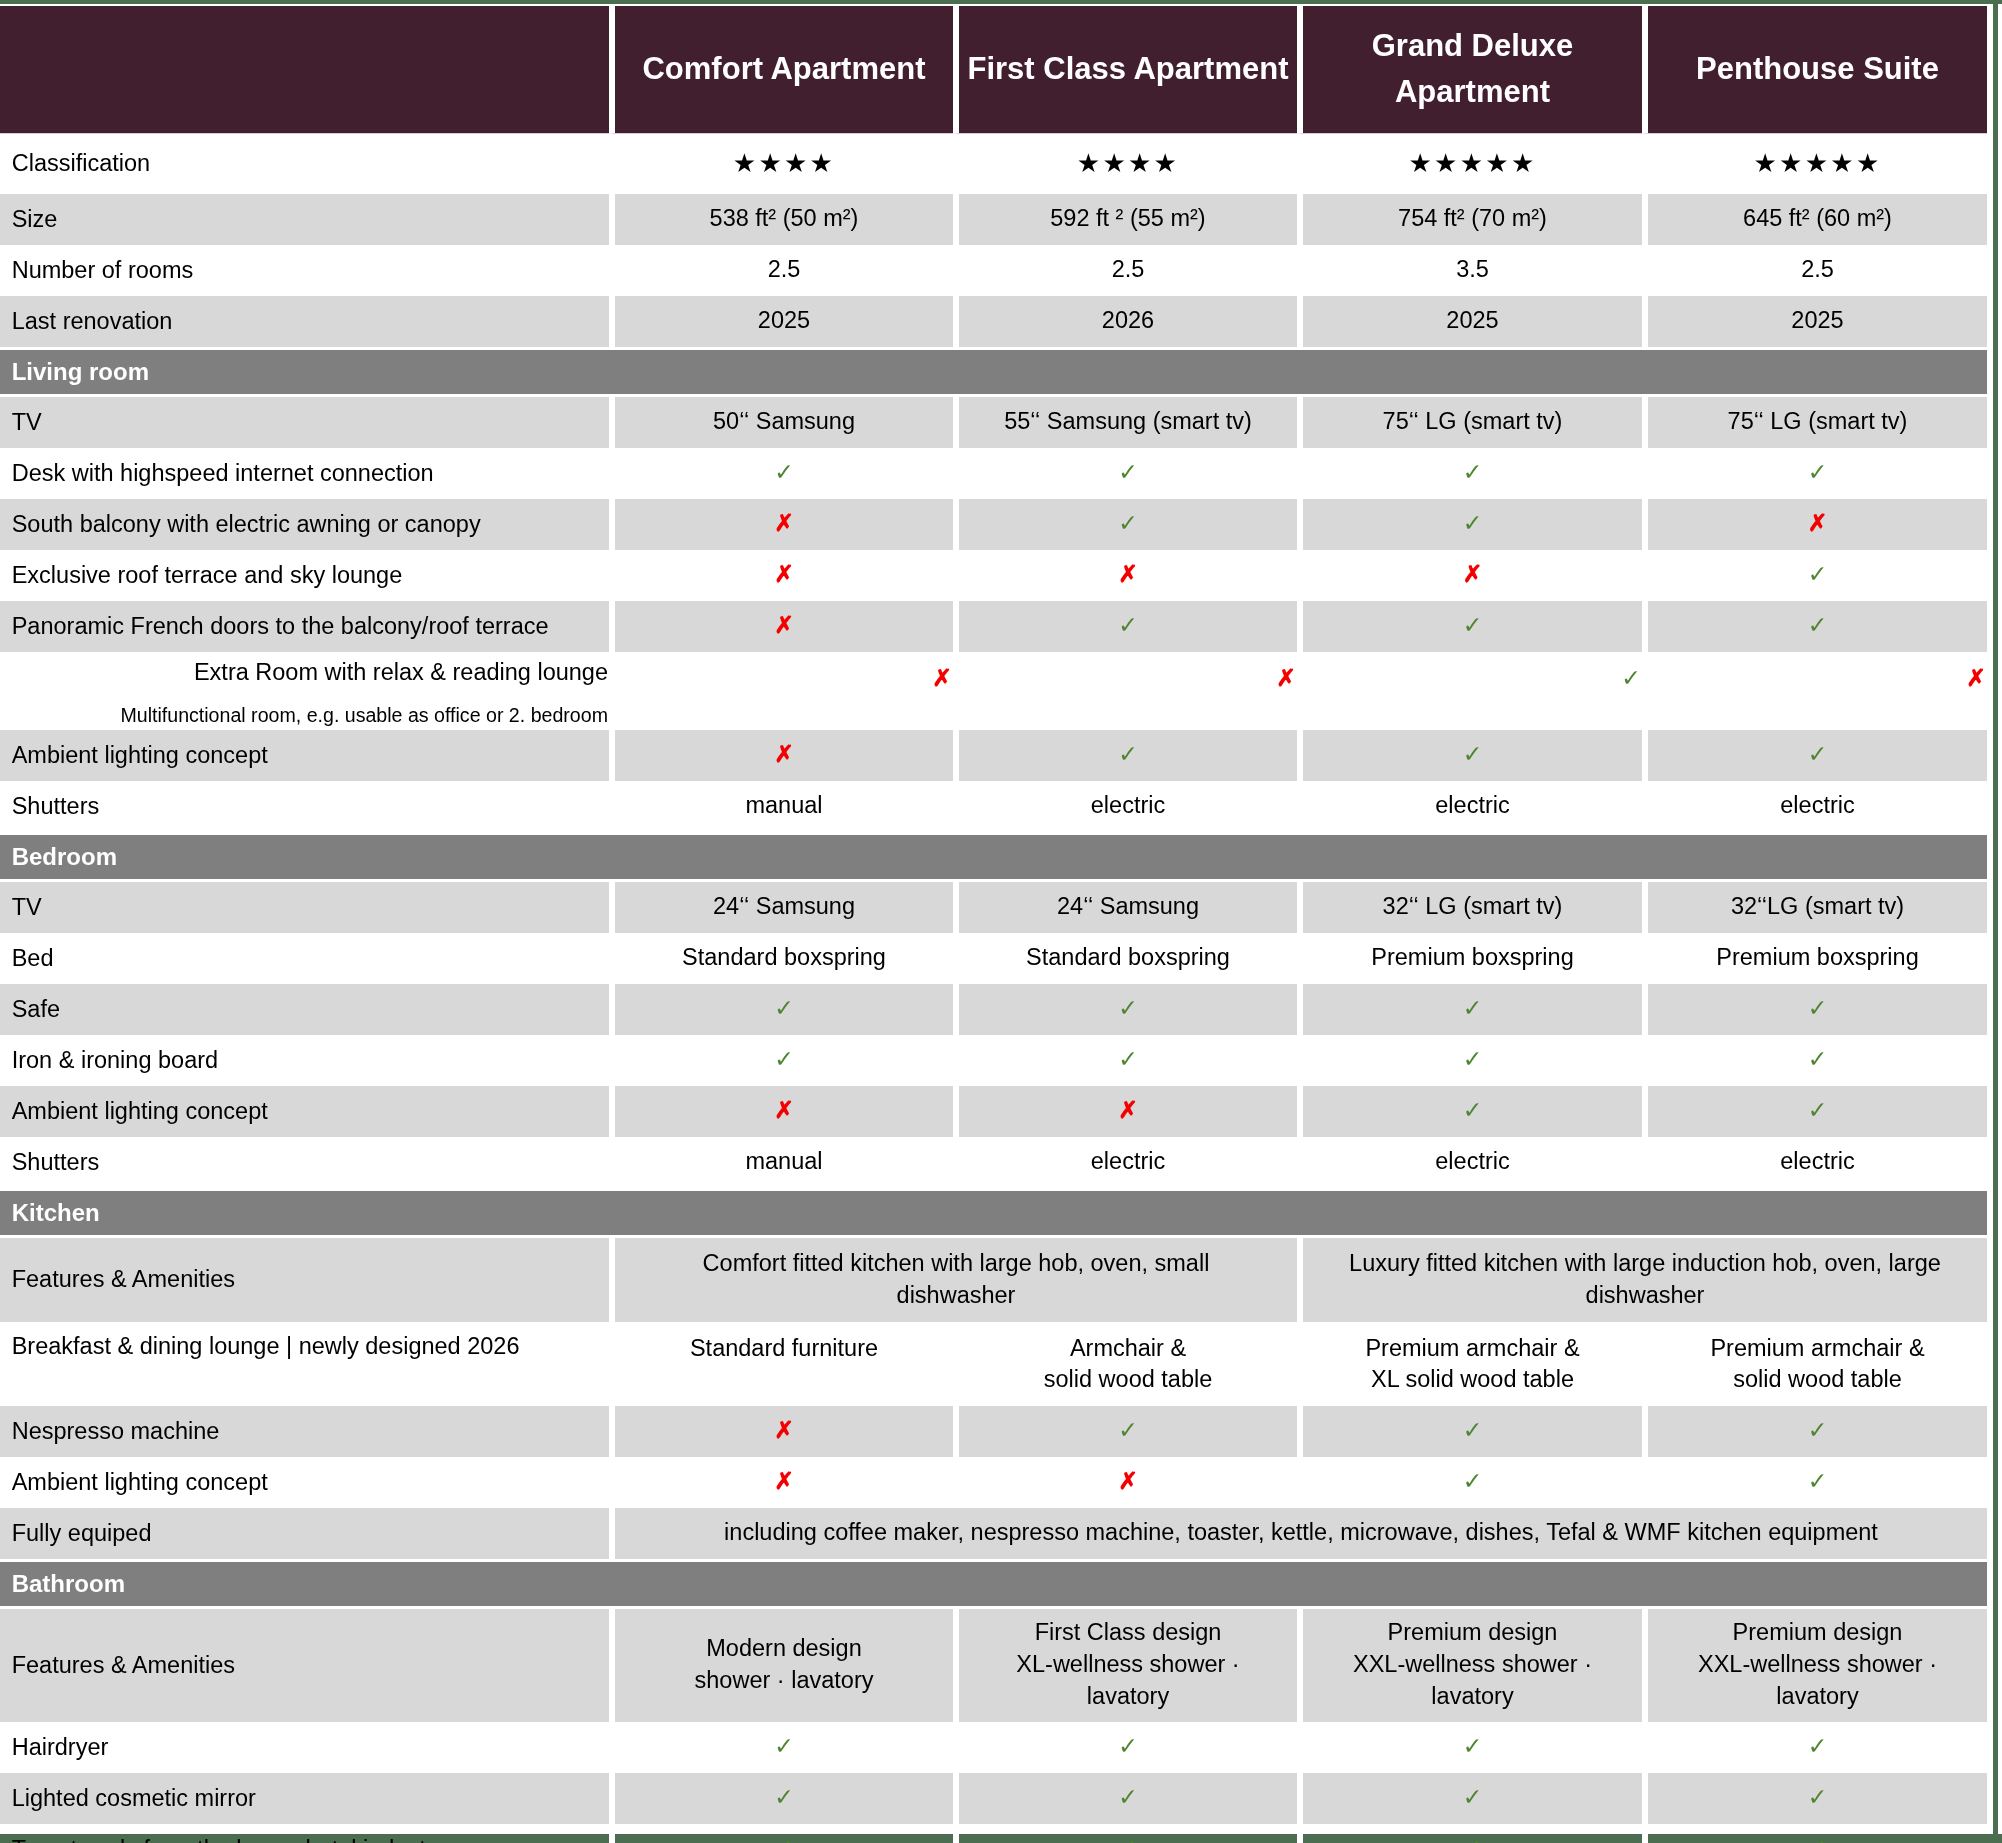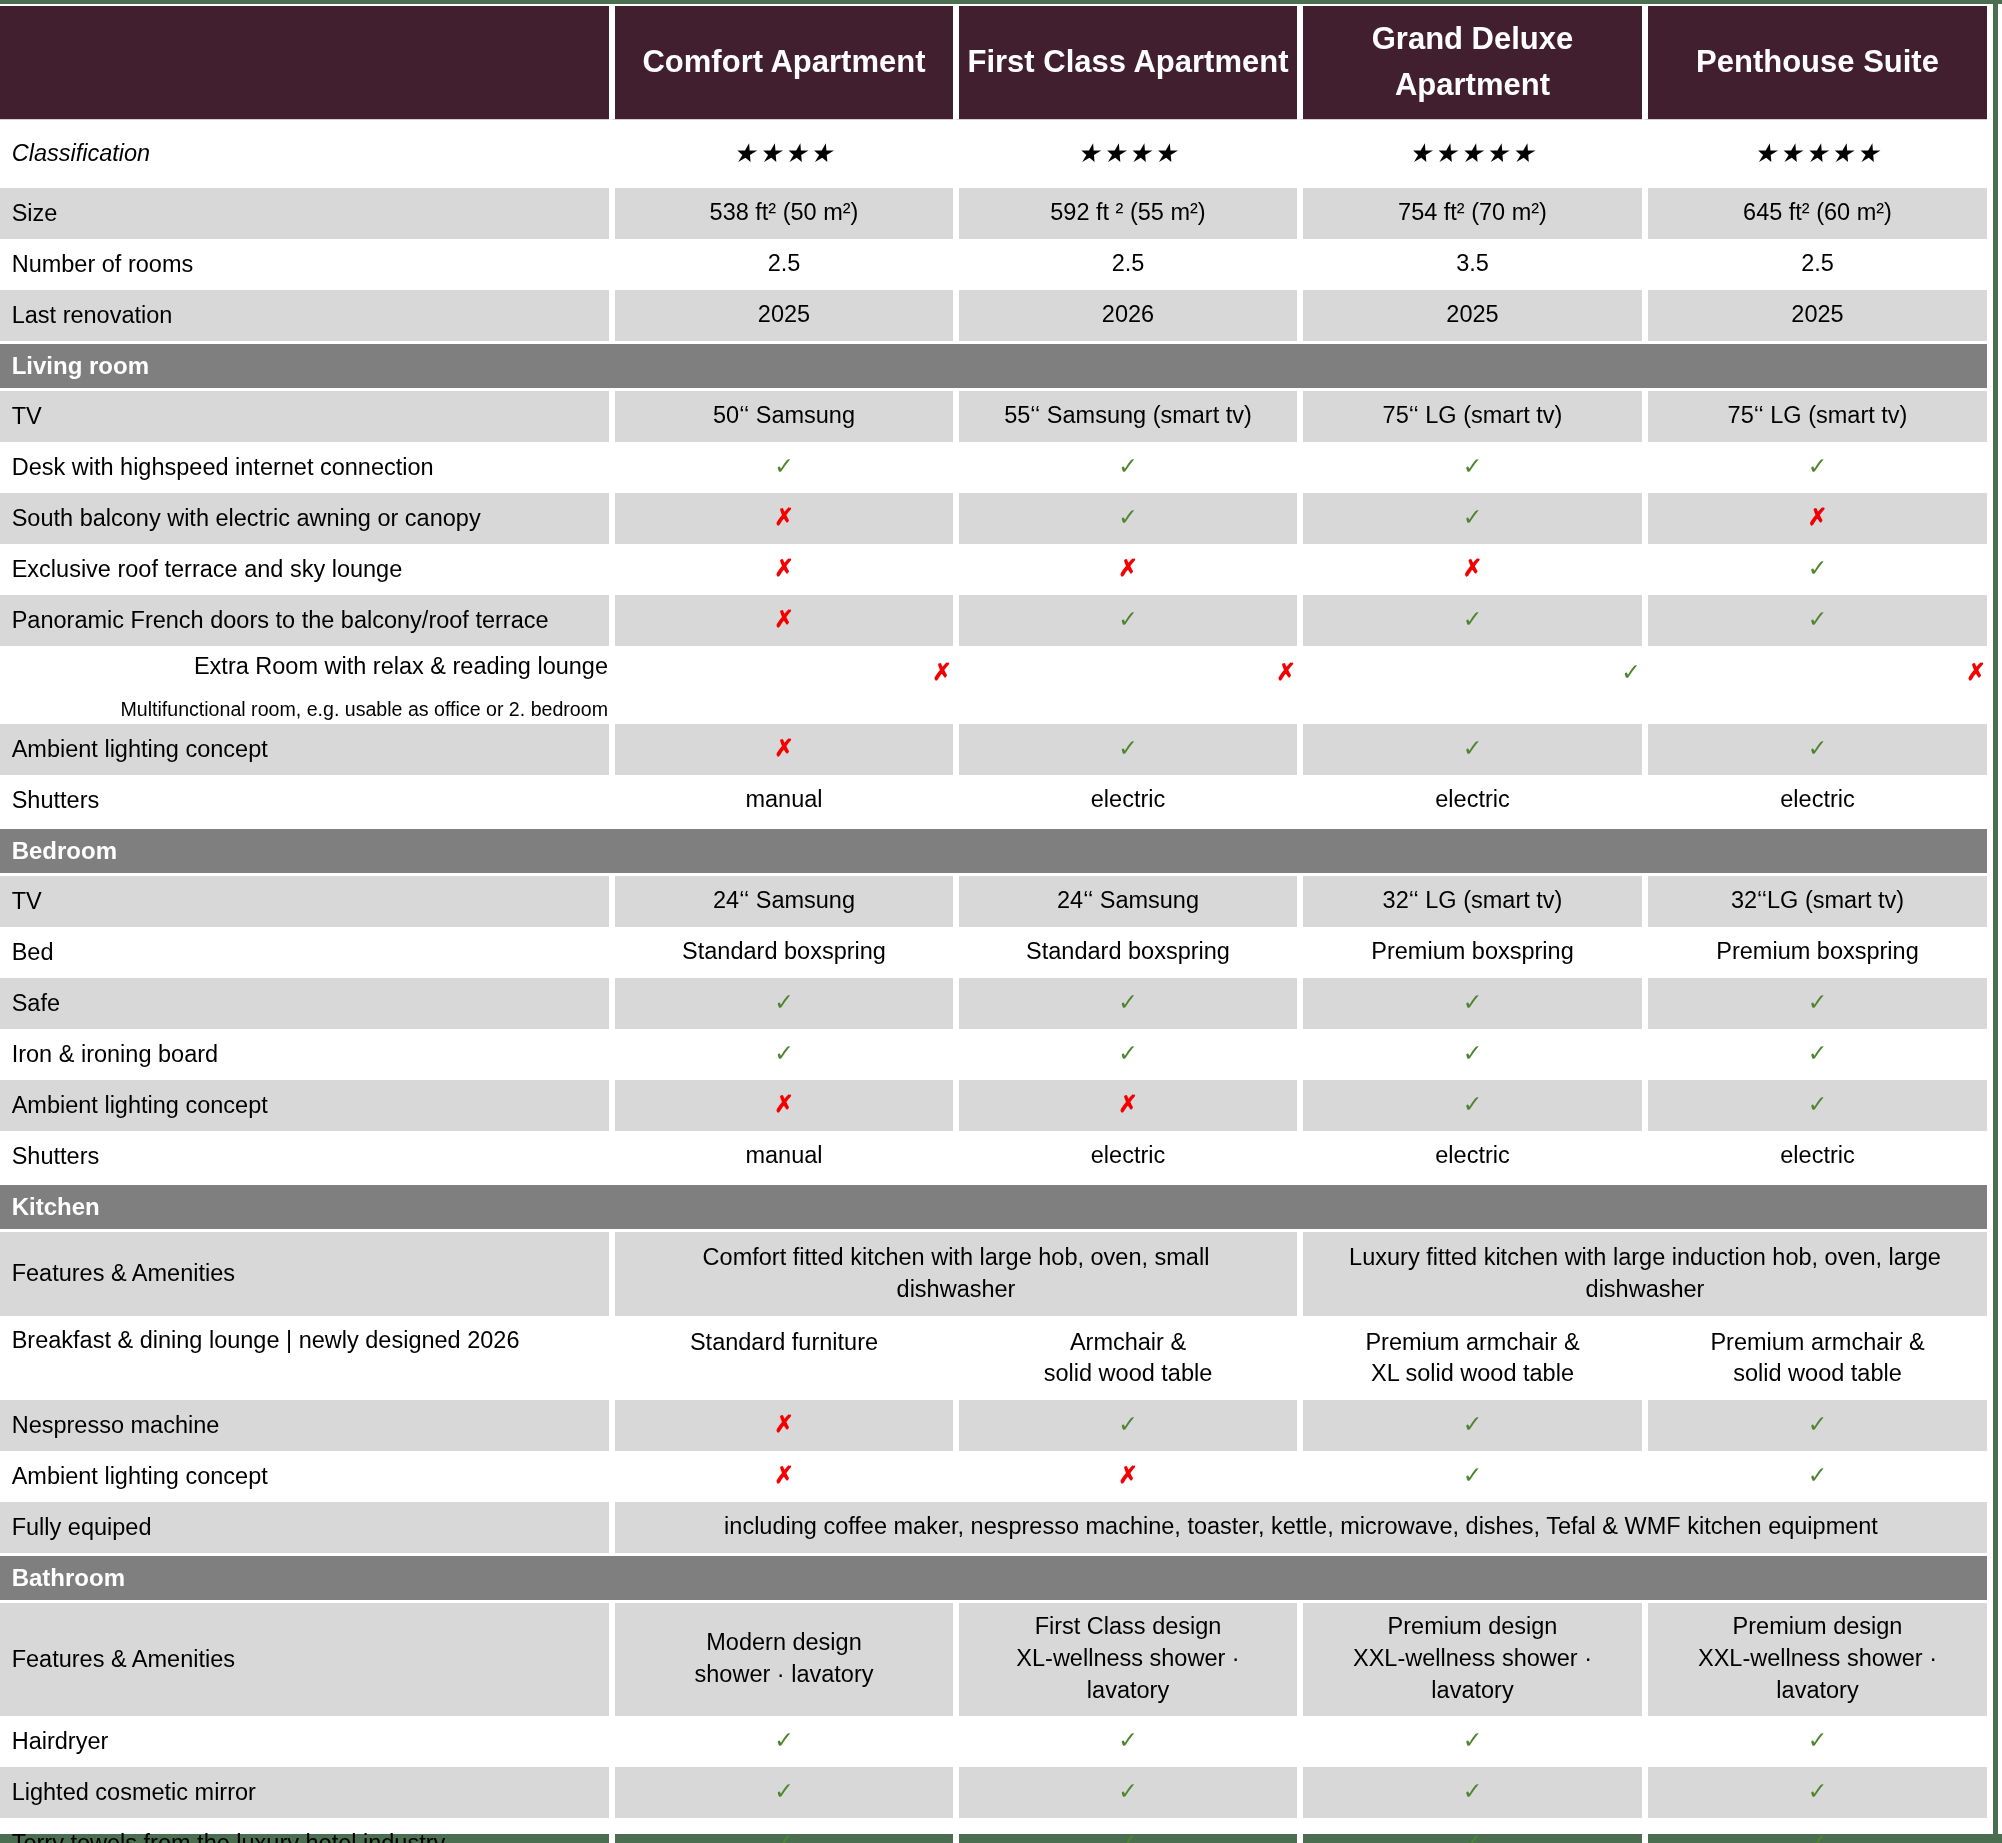--- a/index.html
+++ b/index.html
@@ -7,39 +7,39 @@
 
   
   .frame-top{position:absolute;left:0;top:0;width:2002px;height:3.9px;background:#4a6e4f;}
   .frame-right{position:absolute;right:3.9px;top:0;width:5.5px;height:1844px;background:#4a6e4f;}
   .frame-bottom{position:absolute;left:0;bottom:0;width:2002px;height:10.2px;background:#4a6e4f;}
 
   table{border-collapse:separate;border-spacing:0;table-layout:fixed;width:1987px;position:absolute;left:0;top:5.5px;}
   td,th{box-sizing:border-box;vertical-align:middle;overflow:hidden;}
 
   
-  tr.r-head{height:114px;}
+  tr.r-head{height:128px;}
   th.brand{background:#411f2e;color:#ffffff;font-size:31px;font-weight:700;text-align:center;line-height:1.5;border-bottom:1.6px solid #d6cad3;}
   th.brand.gut{border-left:6.3px solid #ffffff;}
 
   
   tr.section{height:50px;}
   tr.section td{background:#7f7f7f;color:#ffffff;font-weight:700;font-size:24px;text-align:left;padding-left:11.7px;border-top:3.1px solid #ffffff;border-bottom:3.1px solid #ffffff;}
 
   
   tr.row{height:51px;}
   tr.gray td{background:#d8d8d8;}
   td.label{font-size:23.5px;text-align:left;padding-left:11.7px;}
   td.val{font-size:23.5px;text-align:center;border-left:6.3px solid #ffffff;white-space:pre-line;line-height:1.35;}
   td.stars{font-size:26px;letter-spacing:2.3px;}
   .mark{font-size:31px;}
   .yes{color:#4e8530;}
   .no{color:#f40000;font-weight:700;}
 
-  tr.r-class{height:68px;font-style:italic;}
+  tr.r-class{height:60px;}
   tr.r-extra{height:78px;}
   tr.r-extra td{vertical-align:top;text-align:right;}
   tr.r-extra td.label{padding-top:7.8px;}
   tr.r-extra td.val{padding-top:11px;}
   .note{display:block;font-size:19.6px;font-weight:400;margin-top:18px;}
   tr.r-2line{height:84px;}
   tr.r-breakfast{height:84px;}
   tr.r-breakfast td{vertical-align:top;}
   tr.r-breakfast td.label{padding-top:11px;}
   tr.r-breakfast td.val{padding-top:11px;}

